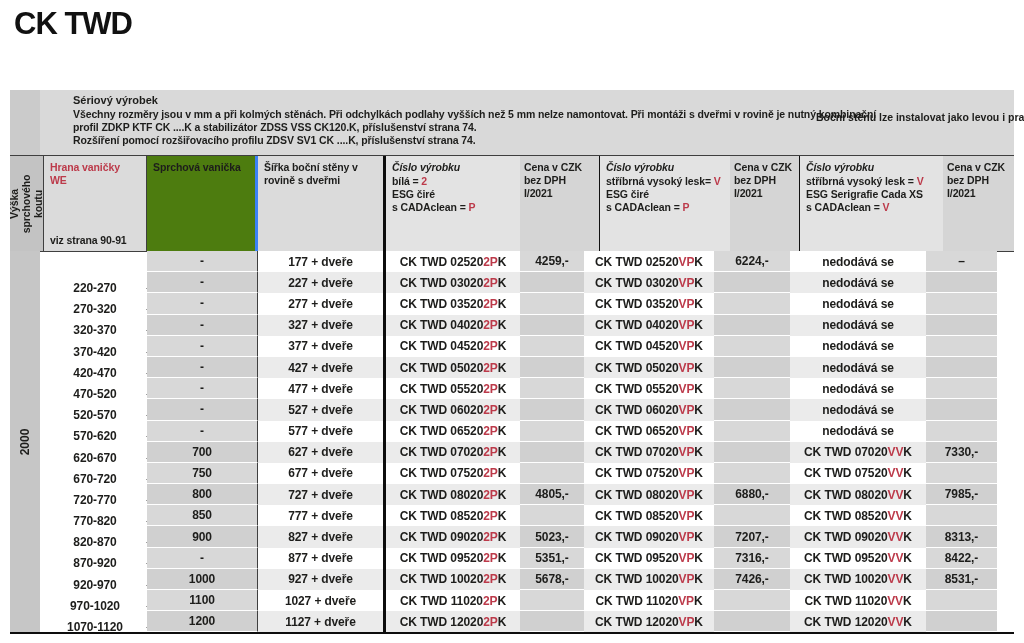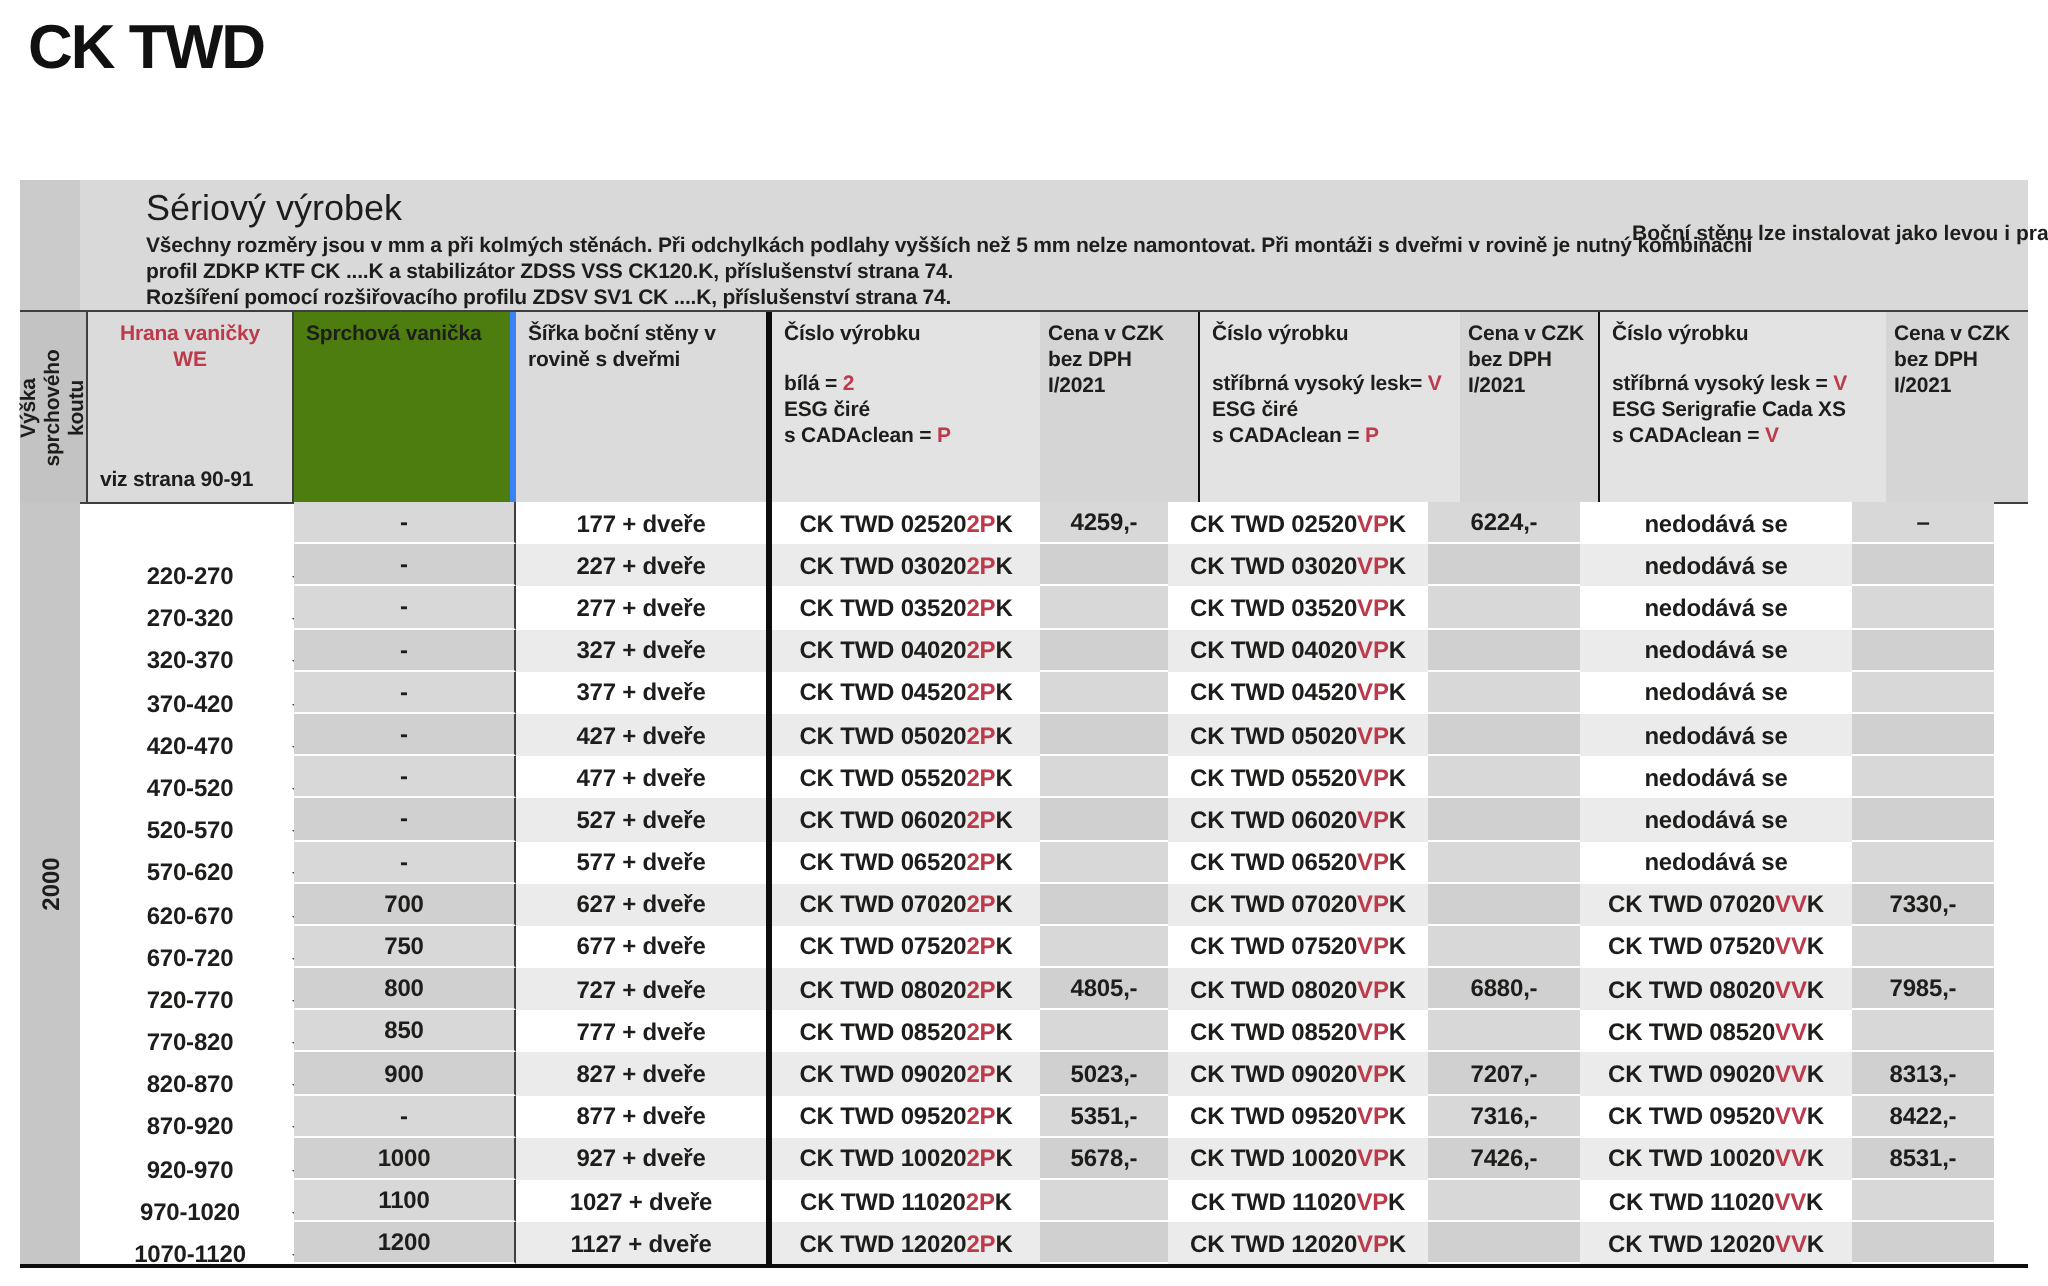--- a/index.html
+++ b/index.html
@@ -4,43 +4,43 @@
 <style>
   html,body{margin:0;padding:0;background:#fff;}
   .page{position:relative;width:1024px;height:643px;background:#fff;overflow:hidden;
         font-family:"Liberation Sans","DejaVu Sans",sans-serif;color:#1d1d1b;}
   .page-title{position:absolute;left:14px;top:6px;font-size:31px;font-weight:700;
               letter-spacing:-1px;color:#111;}
   
   .band{position:absolute;left:10px;top:90px;width:1004px;height:65px;background:#d9d9d9;}
   .band-corner{position:absolute;left:0;top:0;width:30px;height:65px;background:#cbcbcb;}
   .band-main{position:absolute;left:63px;top:4px;width:735px;}
-  .band-heading{font-size:18px;font-weight:400;margin-bottom:2px;}
+  .band-heading{font-size:11px;font-weight:700;margin-bottom:2px;}
   .band-line{font-size:10.5px;font-weight:700;line-height:13px;white-space:nowrap;letter-spacing:-0.1px;}
   .band-note{position:absolute;left:806px;top:21px;font-size:10.5px;font-weight:700;white-space:nowrap;}
   
   .thead{position:absolute;left:10px;top:155px;width:1004px;height:95px;display:flex;
          border-top:1px solid #3f3f3f;border-bottom:1px solid #3f3f3f;box-sizing:content-box;}
   .thead > div{box-sizing:border-box;padding:5px 6px;font-size:10.5px;font-weight:700;
                line-height:13px;letter-spacing:-0.1px;position:relative;}
   .c1h{width:34px;background:#c3c3c3;border-right:1px solid #3f3f3f;display:flex;
        align-items:center;justify-content:center;padding:0 !important;}
   .c2h{width:103px;background:#dbdbdb;border-right:1px solid #3f3f3f;}
   .c3h{width:111px;background:#4d7c0f;border-right:3px solid #3b82f6;}
   .c4h{width:128px;background:#dbdbdb;border-right:3px solid #0d0d0d;}
   .c5h{width:134px;background:#e3e3e3;}
   .c6h{width:80px;background:#d5d5d5;border-right:1px solid #111;padding:5px 4px !important;}
   .c7h{width:130px;background:#e3e3e3;}
   .c8h{width:70px;background:#d5d5d5;border-right:1px solid #111;padding:5px 4px !important;}
   .c9h{width:143px;background:#e3e3e3;}
   .c10h{width:71px;background:#d5d5d5;padding:5px 4px !important;}
   .vert{transform:rotate(-90deg);white-space:pre-line;text-align:center;font-size:10.5px;
         font-weight:700;line-height:12px;width:92px;}
-  .prod-title{margin-bottom:12px;}
-  .hrana-top{color:#bc3a4a;text-align:center;}
+  .prod-title{margin-bottom:1px;font-style:italic;}
+  .hrana-top{color:#bc3a4a;}
   .hrana-note{position:absolute;left:6px;bottom:4px;color:#1d1d1b;}
   
   .col1-strip{position:absolute;left:10px;top:251px;width:30px;height:381px;background:#c6c6c6;
               display:flex;align-items:center;justify-content:center;}
   .col1-strip .grp{transform:rotate(-90deg);font-size:12px;font-weight:700;}
   .tbody{position:absolute;left:44px;top:251px;width:970px;}
   .trow{display:flex;height:21.2px;}
   .trow > div{box-sizing:border-box;display:flex;align-items:center;justify-content:center;
               font-size:12px;font-weight:700;letter-spacing:-0.1px;white-space:nowrap;}
   .bc2{width:103px;border-right:1px solid #3f3f3f;border-bottom:1px solid #fff;margin-top:37px;}

